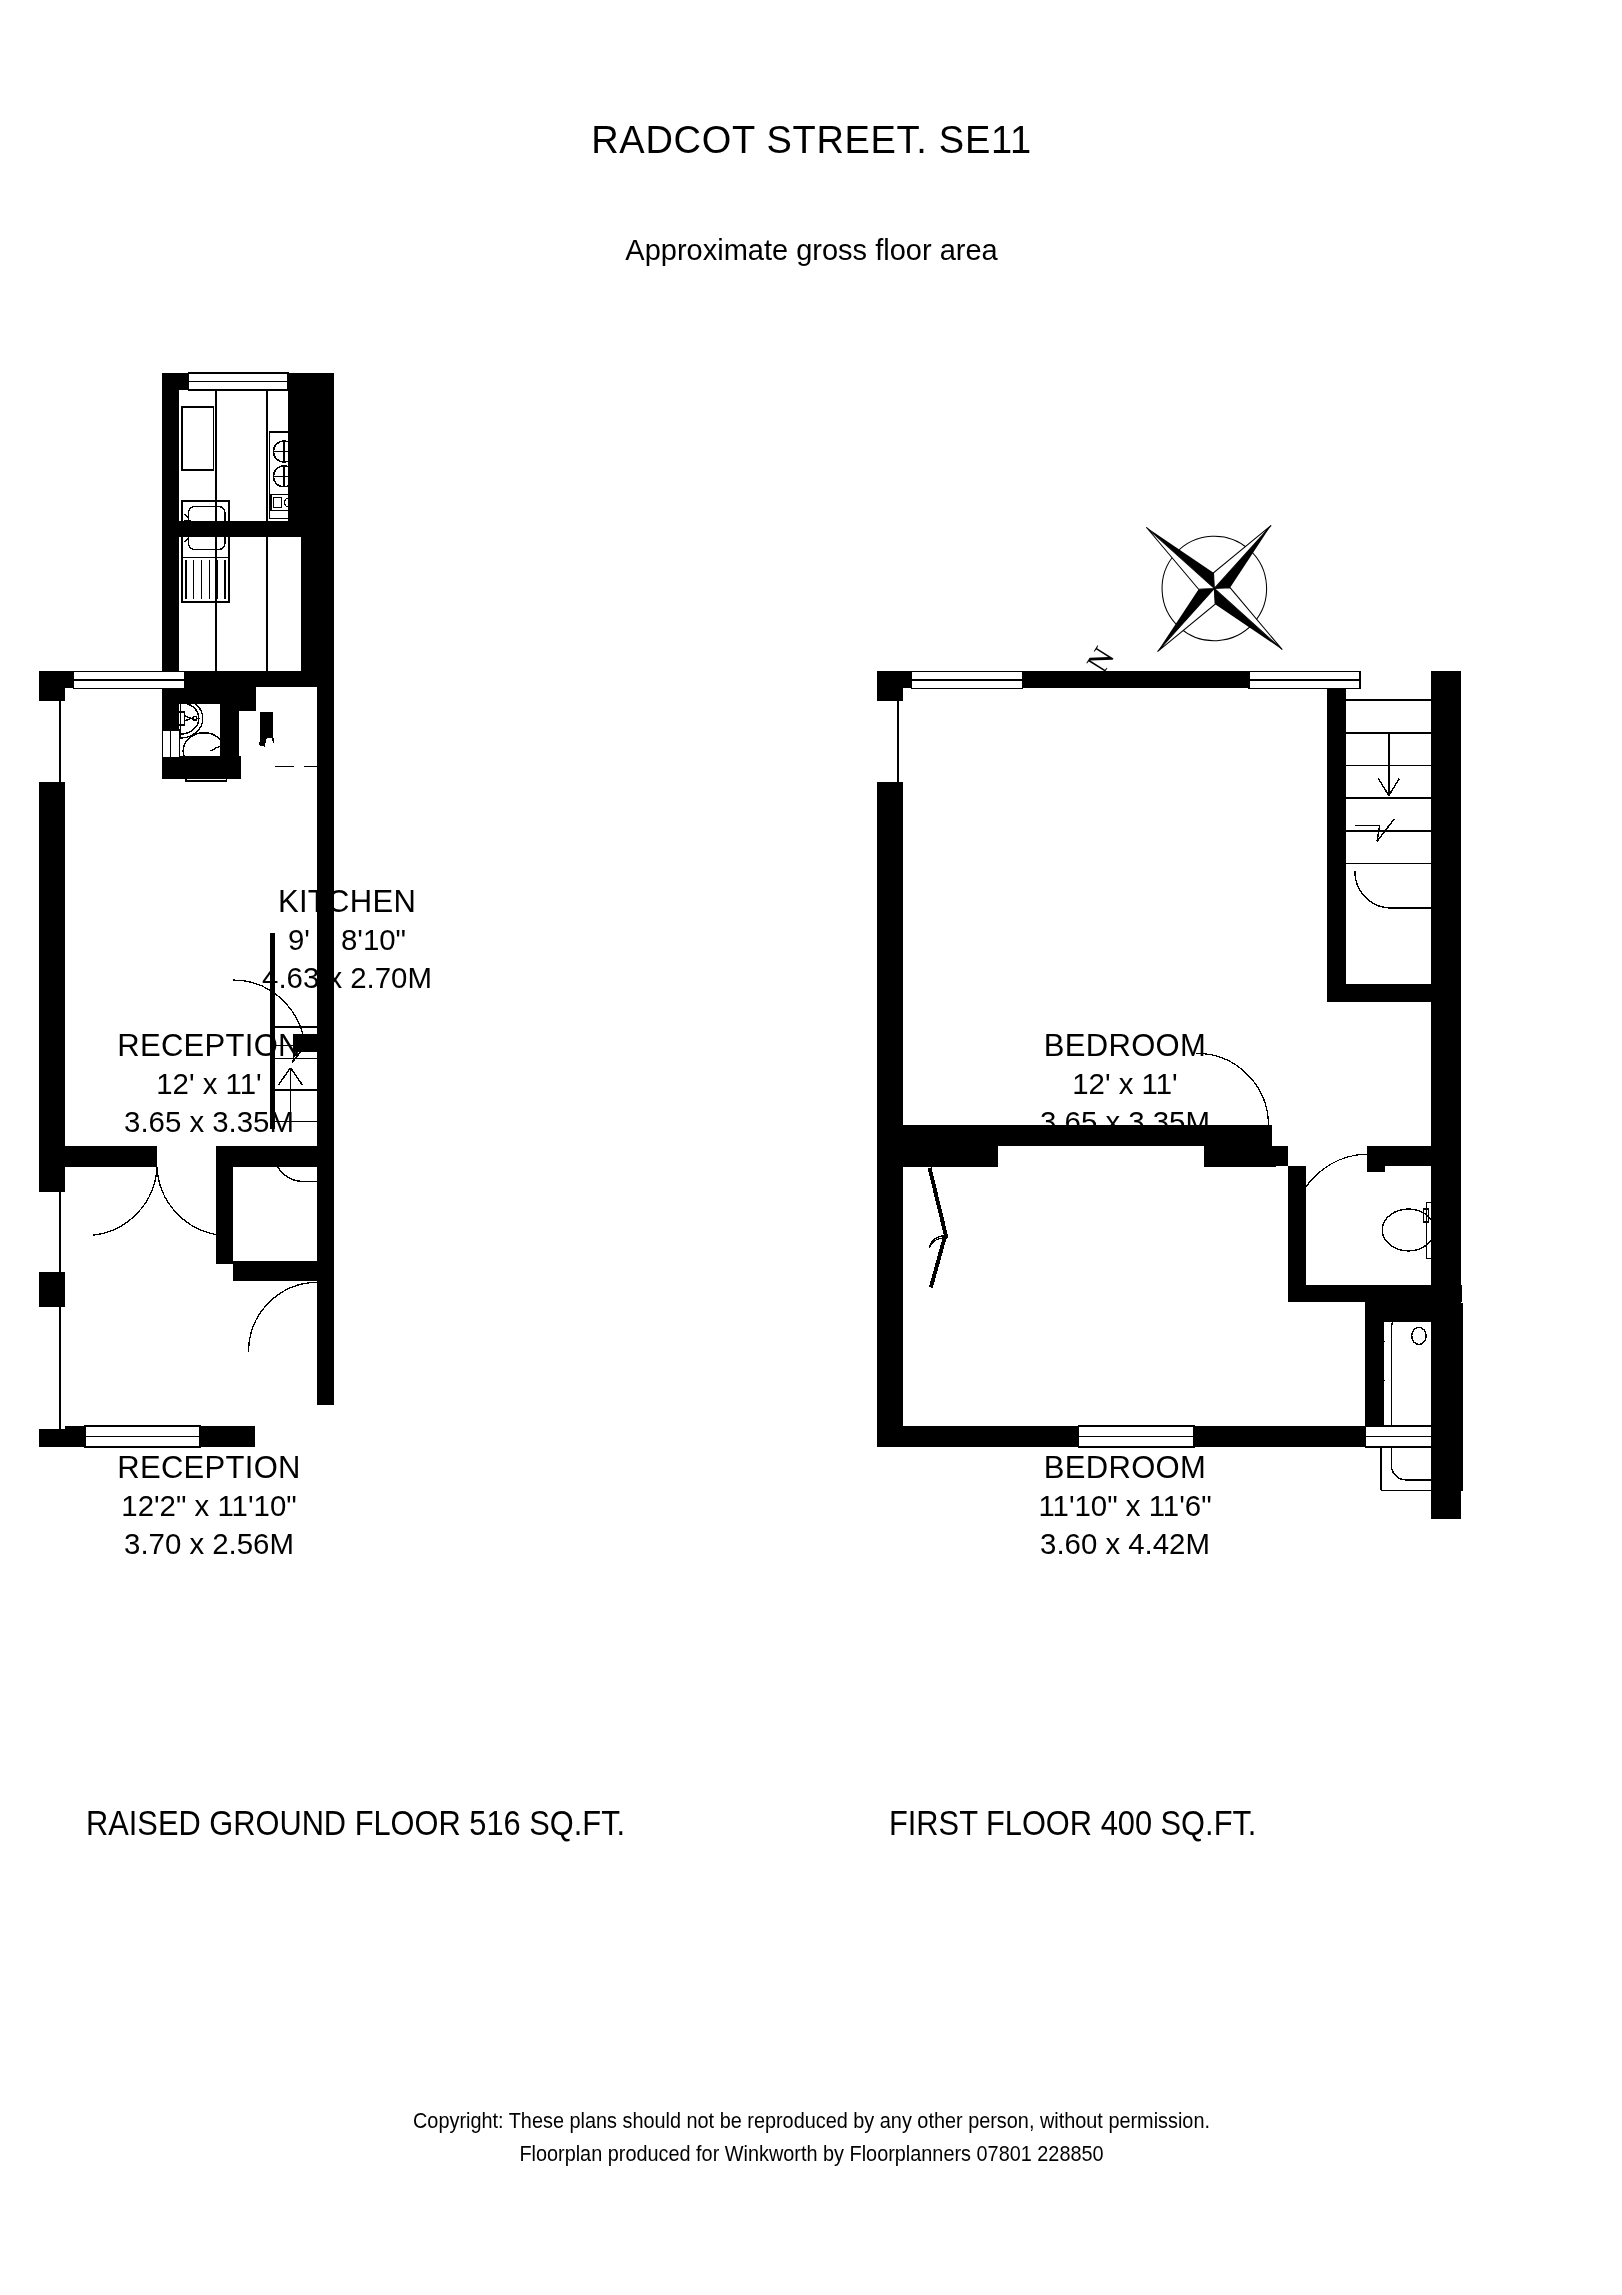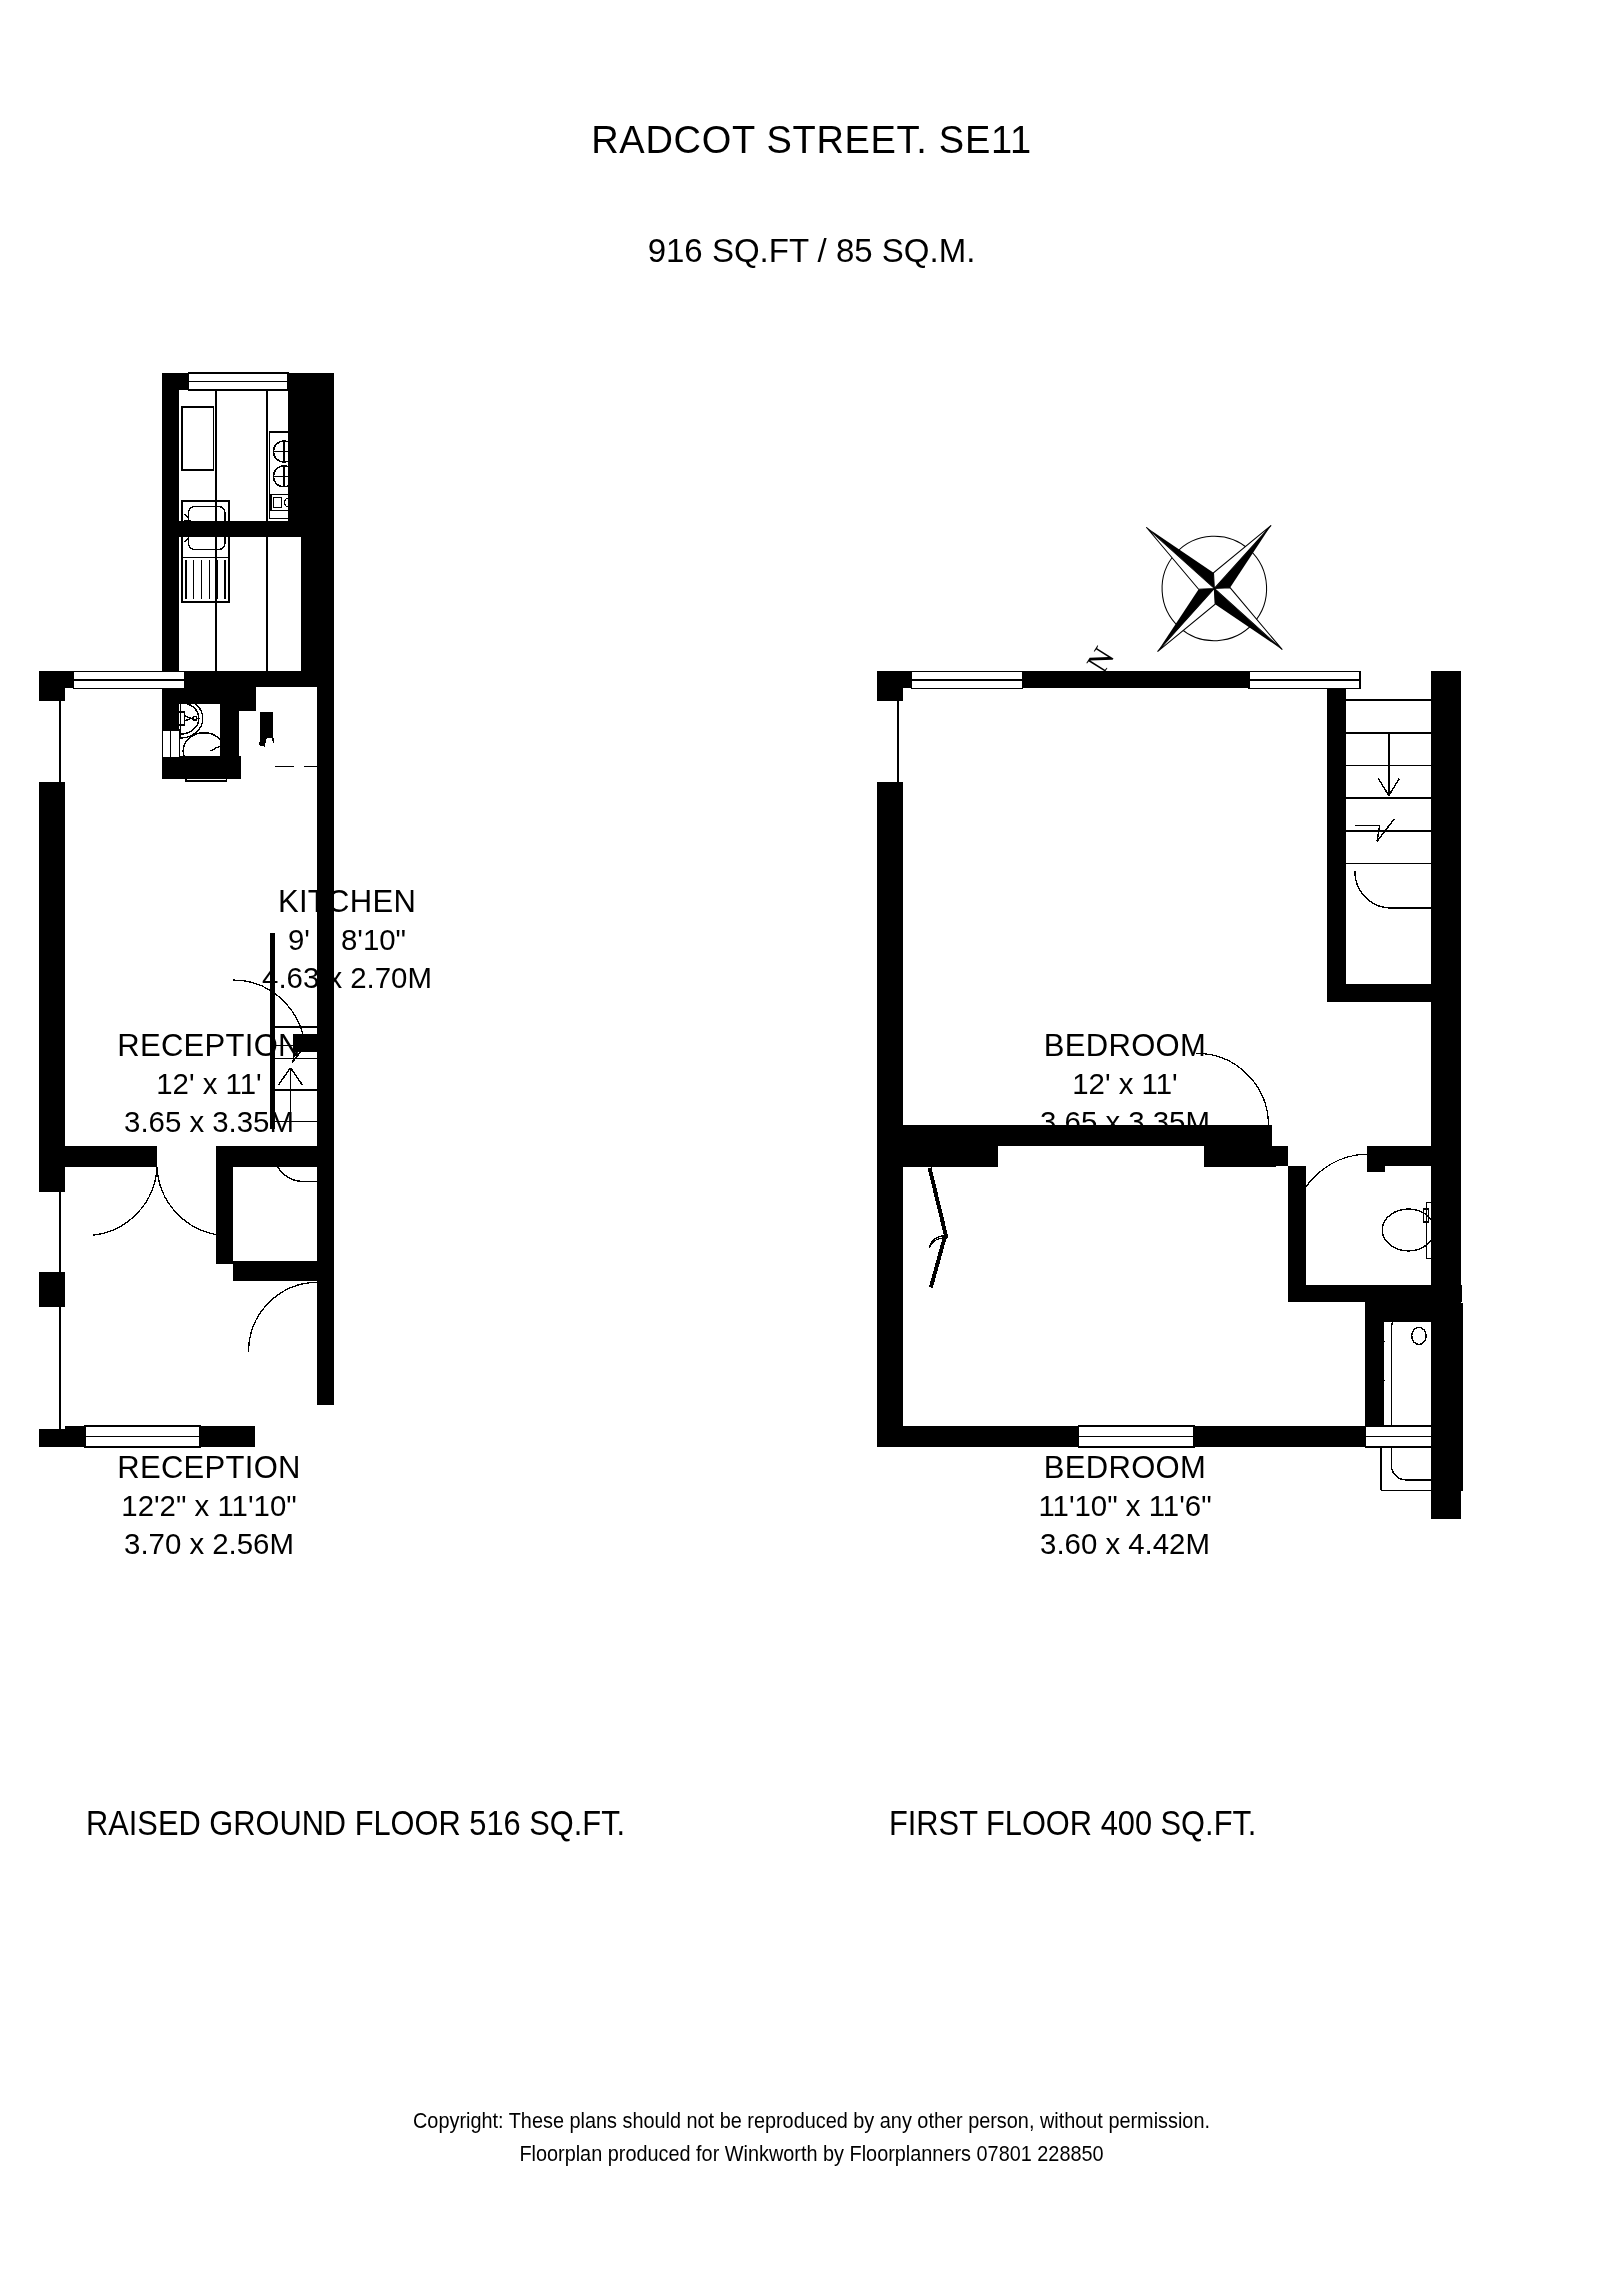--- a/index.html
+++ b/index.html
@@ -56,21 +56,21 @@
 </head>
 <body>
 
 <div class="page">
 
   <div class="hdr hdr-title">
     <div class="l">RADCOT STREET. SE11</div>
   </div>
 
   <div class="hdr hdr-area">
-    <div class="b">916 SQ.FT / 85 SQ.M.</div>
+    <div class="s">Approximate gross floor area</div>
   </div>
 
   <div id="compass">
     <svg viewBox="0 0 360 300" xmlns="http://www.w3.org/2000/svg">
       <g transform="rotate(42 205 140)">
         <circle cx="205" cy="140" r="80" fill="none" stroke="#000" stroke-width="1.6"></circle>
 
         <polygon points="205,10 222,123 205,140" fill="#000"></polygon>
         <polygon points="205,10 188,123 205,140" fill="#fff" stroke="#000" stroke-width="1.6"></polygon>
         <polygon points="205,270 222,157 205,140" fill="#fff" stroke="#000" stroke-width="1.6"></polygon>

